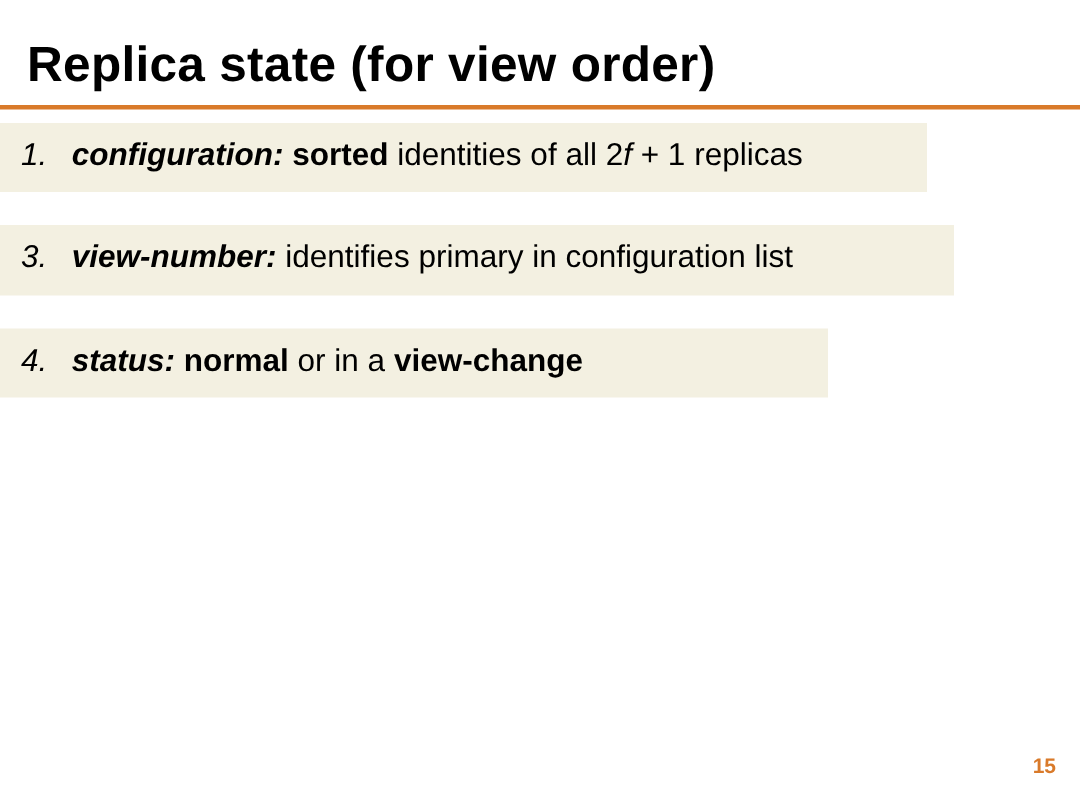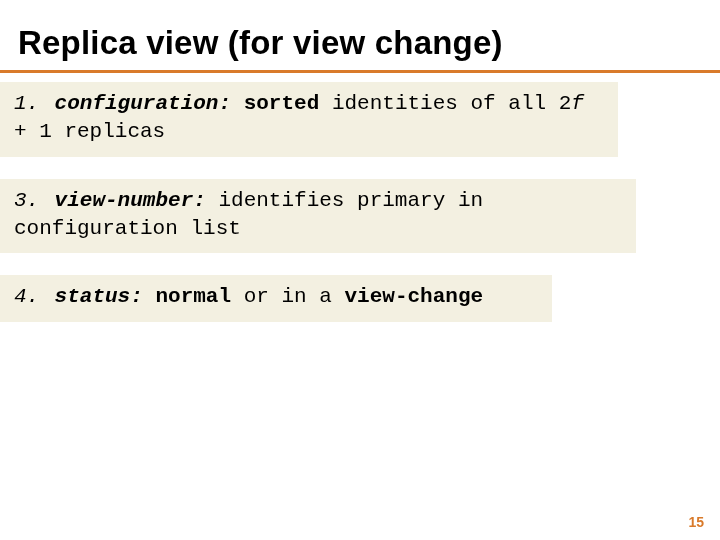--- a/index.html
+++ b/index.html
@@ -33,21 +33,20 @@
     top: 70px;
     width: 720px;
     height: 3px;
     background: #d97a2a; 
   }
   .items {
     position: absolute;
     left: 0;
     top: 82px;
     width: 720px;
-    font-family: Liberation Mono, monospace;
   }
   .item {
     box-sizing: border-box;
     padding: 8px 14px 10px 14px;
     font-size: 21px;
     line-height: 1.35;
     margin-bottom: 22px;
   }
   .item.hl {
     background: #f3f0e1; 
@@ -59,37 +58,37 @@
   }
   .term {
     font-weight: bold;
     font-style: italic;
   }
   .bold { font-weight: bold; }
   .f { font-style: italic; }
   .pagenum {
     position: absolute;
     right: 16px;
-    bottom: 10px;
+    bottom: 22px;
     color: #d97a2a;
     font-weight: bold;
     font-size: 14px;
   }
   
   .w1 { width: 618px; }
   .w2 { width: 680px; }
   .w3 { width: 636px; }
   .w4 { width: 552px; }
 </style>
 </head>
 <body>
 
 <div class="slide">
 
-  <div class="title">Replica view (for view change)</div>
+  <div class="title">Replica state (for view order)</div>
   <div class="title-rule"></div>
 
   <div class="items">
 
     <div class="item hl w1">
       <span class="num">1.</span>
       <span class="term">configuration:</span><span> </span><span class="bold">sorted</span><span> identities of all 2</span><span class="f">f</span><span> + 1 replicas</span>
     </div>
 
 

